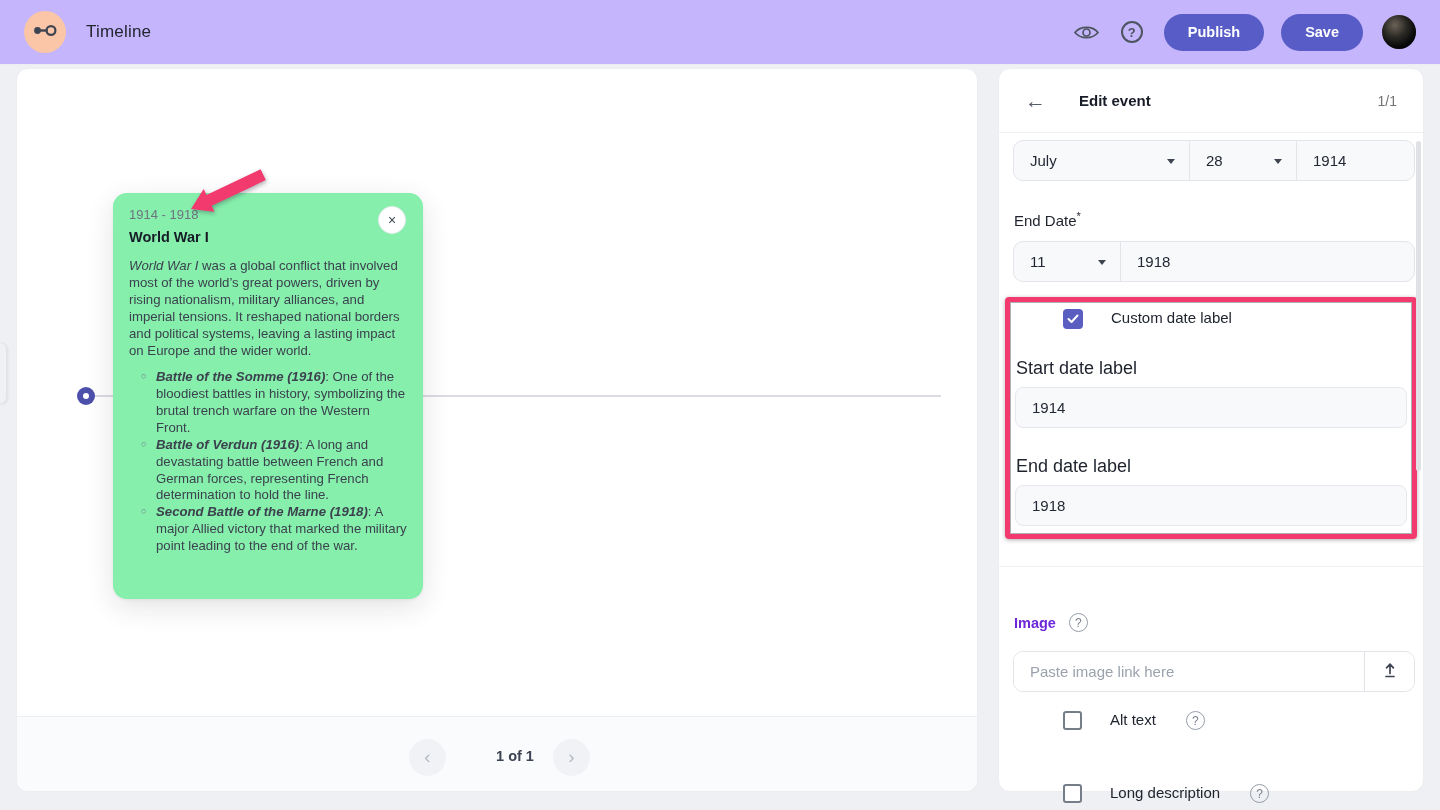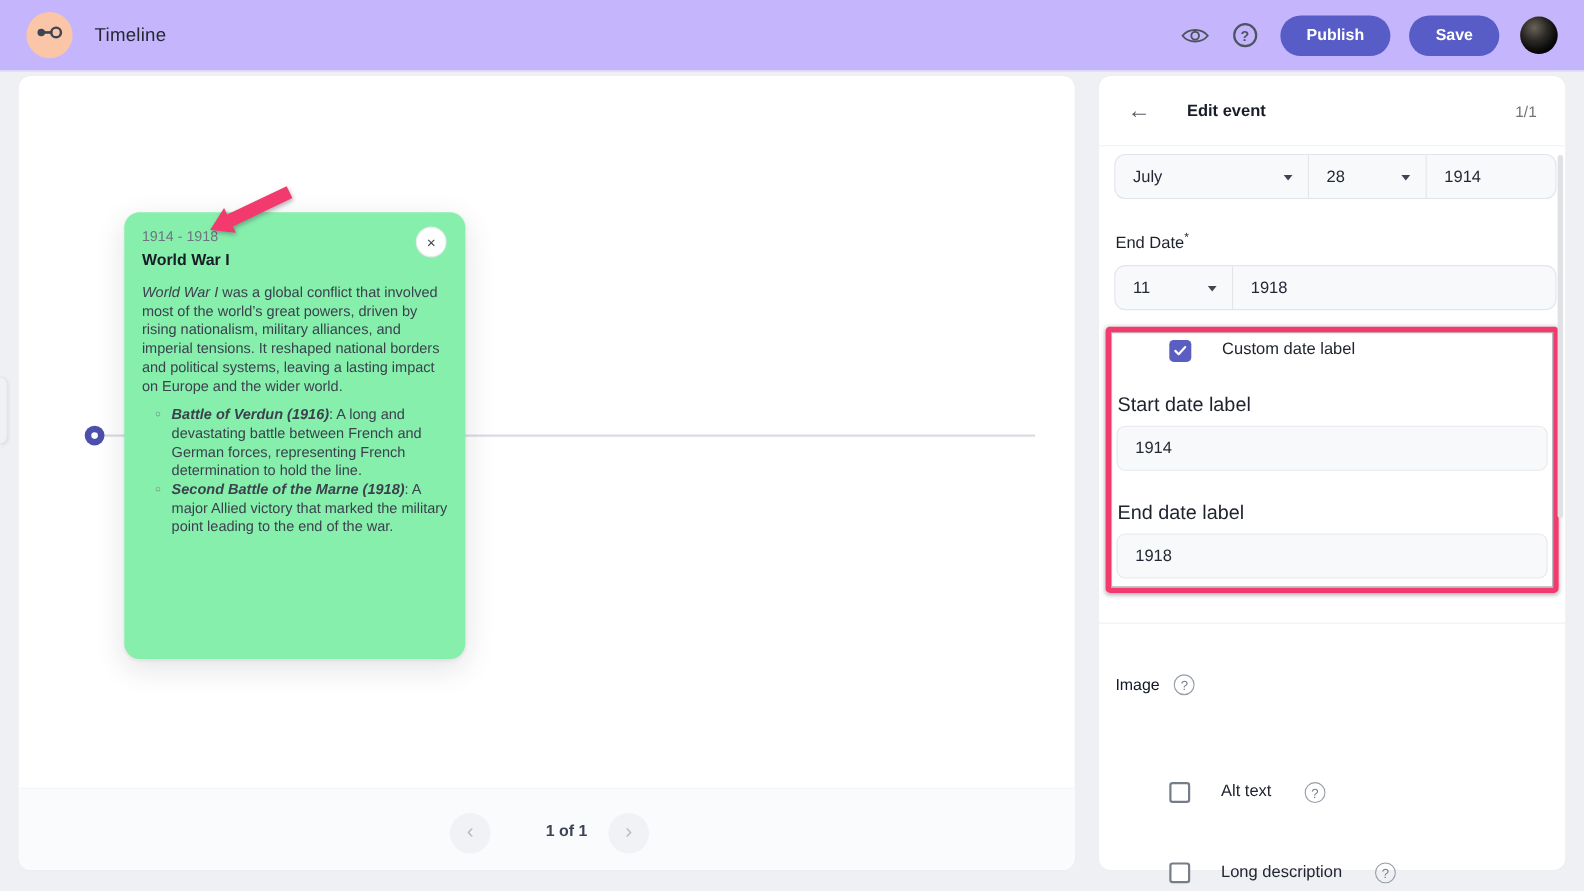--- a/index.html
+++ b/index.html
@@ -104,21 +104,21 @@
   .field-label { position:absolute; left:6px; font-size:18px; color:#1d222c; }
   .fl-start { top:56px; } .fl-end { top:154px; }
   .pb-input { position:absolute; left:5px; width:392px; height:41px; background:#f8f9fb;
     border:1px solid #e6e8ed; border-radius:8px; font-size:15px; color:#232834;
     padding:0 16px; font-family:inherit; outline:none; }
   .in-start { top:85px; } .in-end { top:183px; }
 
   .panel-divider { position:absolute; left:0; right:0; top:497px; height:1px; background:#eef0f2; }
 
   .image-label-row { position:absolute; left:15px; top:544px; display:flex; align-items:center; gap:13px; }
-  .image-label { font-size:14.5px; font-weight:400; color:#0f172a; }
+  .image-label { font-size:14.5px; font-weight:700; color:#6d28d9; }
   .help-circle { width:19px; height:19px; border-radius:50%; border:1.5px solid #969da8;
     color:#7a818c; font-size:12px; display:flex; align-items:center; justify-content:center; cursor:pointer; }
 
   .image-input-row { position:absolute; left:14px; top:582px; width:402px; height:41px; display:flex;
     border:1px solid #e2e4e9; border-radius:10px; overflow:hidden; background:#fff; }
   .img-input { flex:1; border:none; outline:none; font-size:15px; color:#232834;
     padding:0 16px; font-family:inherit; background:#fff; min-width:0; }
   .img-input::placeholder { color:#9ba2ad; }
   .upload-btn { width:50px; border:none; border-left:1px solid #e2e4e9; background:#fff;
     display:flex; align-items:center; justify-content:center; cursor:pointer; }
@@ -160,20 +160,21 @@
 <div class="canvas">
   <div class="timeline-line"></div>
   <div class="timeline-dot"></div>
 
   <div class="event-card">
     <div class="event-date">1914 - 1918</div>
     <div class="event-close">×</div>
     <div class="event-title">World War I</div>
     <div class="event-desc"><span class="ital">World War I</span><span> was a global conflict that involved most of the world’s great powers, driven by rising nationalism, military alliances, and imperial tensions. It reshaped national borders and political systems, leaving a lasting impact on Europe and the wider world.</span></div>
     <ul class="event-list">
+      <li><span class="lead">Battle of the Somme (1916)</span><span>: One of the bloodiest battles in history, symbolizing the brutal trench warfare on the Western Front.</span></li>
       <li><span class="lead">Battle of Verdun (1916)</span><span>: A long and devastating battle between French and German forces, representing French determination to hold the line.</span></li>
       <li><span class="lead">Second Battle of the Marne (1918)</span><span>: A major Allied victory that marked the military point leading to the end of the war.</span></li>
     </ul>
   </div>
 
   <svg class="pink-arrow" width="95" height="58" viewBox="0 0 95 58">
     <polygon points="8,48 20.7,28.1 23.5,34 77.6,8.3 82.8,19.1 28.7,44.8 31.5,50.7" fill="#f23a6e"></polygon>
   </svg>
 
   <div class="canvas-footer">
@@ -233,20 +234,30 @@
     <input class="pb-input in-end" value="1918" style="">
   </div>
 
   <div class="panel-divider"></div>
 
   <div class="image-label-row">
     <span class="image-label">Image</span>
     <span class="help-circle">?</span>
   </div>
 
+  <div class="image-input-row">
+    <input class="img-input" placeholder="Paste image link here" style="">
+    <button class="upload-btn">
+      <span>
+        <svg width="20" height="20" viewBox="0 0 20 20">
+          <path d="M10 13.5 V4.5 M6.6 7.8 L10 4.2 L13.4 7.8 M6 16.5 H14" stroke="#3e4552" stroke-width="1.7" fill="none" stroke-linecap="round" stroke-linejoin="round"></path>
+        </svg>
+      </span>
+    </button>
+  </div>
 
   <div class="check-row alt-row">
     <div class="checkbox empty"></div>
     <span class="check-label">Alt text</span>
     <span class="help-circle">?</span>
   </div>
 
   <div class="check-row long-row">
     <div class="checkbox empty"></div>
     <span class="check-label">Long description</span>

